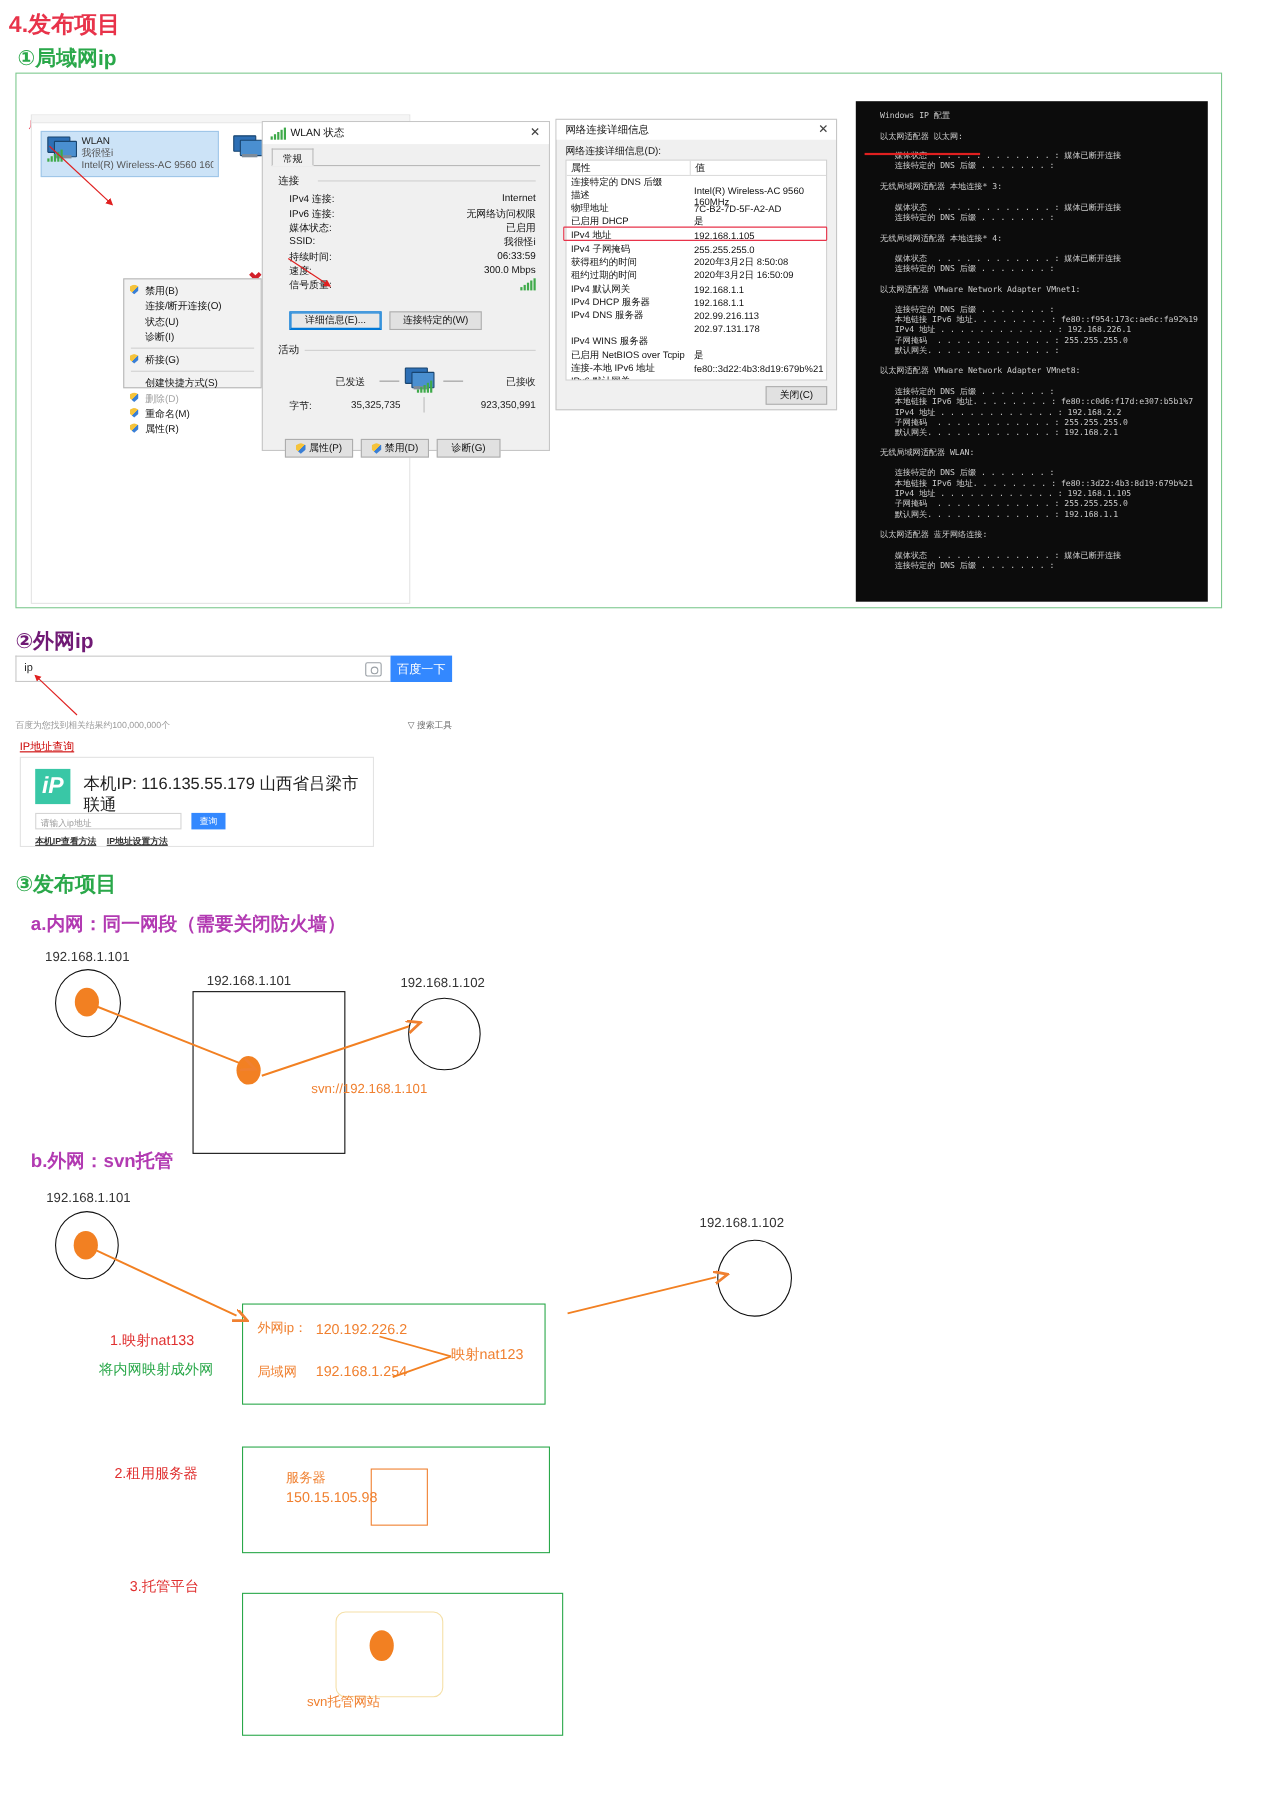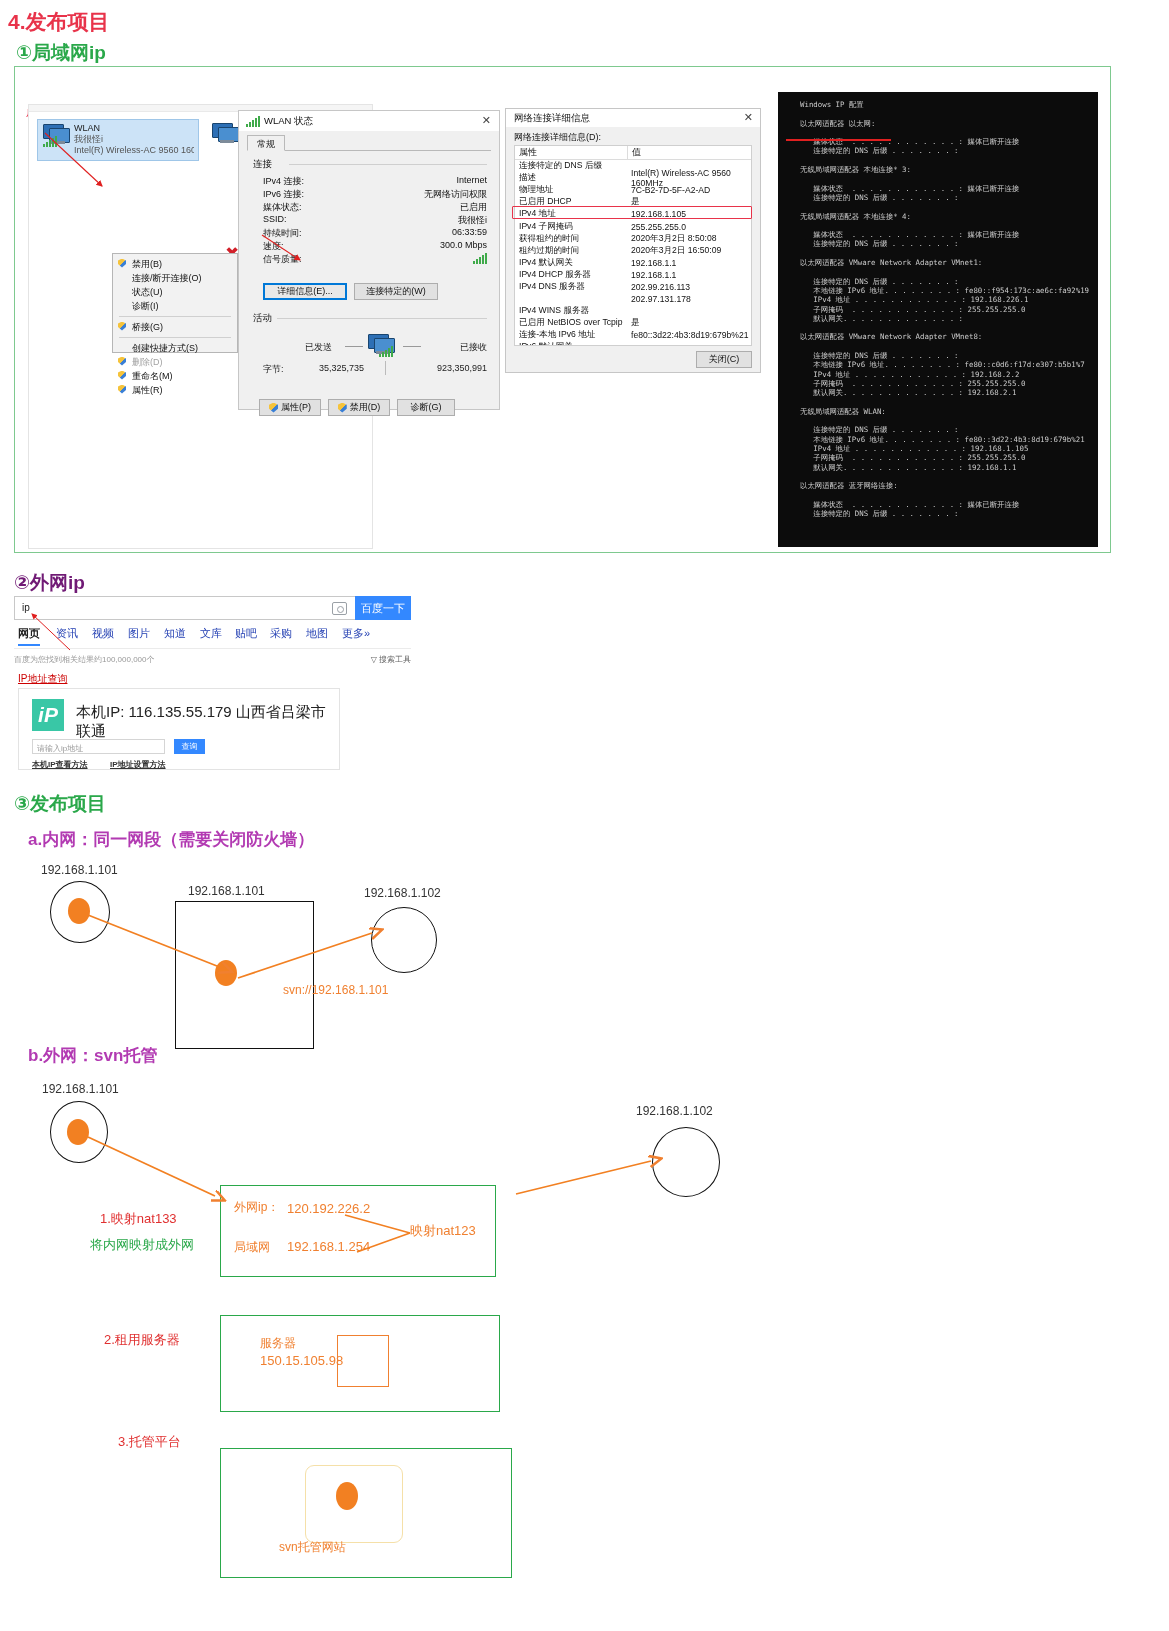--- a/index.html
+++ b/index.html
@@ -464,46 +464,34 @@
 
 <div class="abs" id="baidu">
   <div id="sbar">
     <div id="sinput">
       <span class="v">ip</span>
       <span id="cam"></span>
     </div>
     <div id="sbtn">百度一下</div>
   </div>
 
-  <div id="tabs">
-    <div class="btab active" style="left:4px;">网页</div>
-    <div class="btab" style="left:42px;">资讯</div>
-    <div class="btab" style="left:78px;">视频</div>
-    <div class="btab" style="left:114px;">图片</div>
-    <div class="btab" style="left:150px;">知道</div>
-    <div class="btab" style="left:186px;">文库</div>
-    <div class="btab" style="left:221px;">贴吧</div>
-    <div class="btab" style="left:256px;">采购</div>
-    <div class="btab" style="left:292px;">地图</div>
-    <div class="btab" style="left:328px;">更多»</div>
-  </div>
 
   <div id="resinfo">百度为您找到相关结果约100,000,000个</div>
   <div id="stools">▽ <span>搜索工具</span></div>
   <div id="iplink">IP地址查询</div>
 
   <div id="ipcard">
     <div id="iplogo">iP</div>
     <div id="ipmain">本机IP: 116.135.55.179 山西省吕梁市 联通</div>
     <div id="ipq">
         <span class="ph">请输入ip地址</span>
       </div>
     <div id="ipqbtn">查询</div>
     <a class="iplnk" style="left:13px;">本机IP查看方法</a>
-    <a class="iplnk" style="left:91px;">IP地址设置方法</a>
+    <a class="iplnk" style="left:78px;">IP地址设置方法</a>
   </div>
 </div>
 
 <div class="abs" id="h-3">③发布项目</div>
 <div class="abs" id="h-3a">a.内网：同一网段（需要关闭防火墙）</div>
 
 <div class="dlabel abs" style="left:41px;top:863px;">192.168.1.101</div>
 <div class="circle abs" style="left:50px;top:881px;width:60px;height:62px;"></div>
 <div class="dot abs" style="left:68px;top:898px;width:22px;height:26px;"></div>
 

